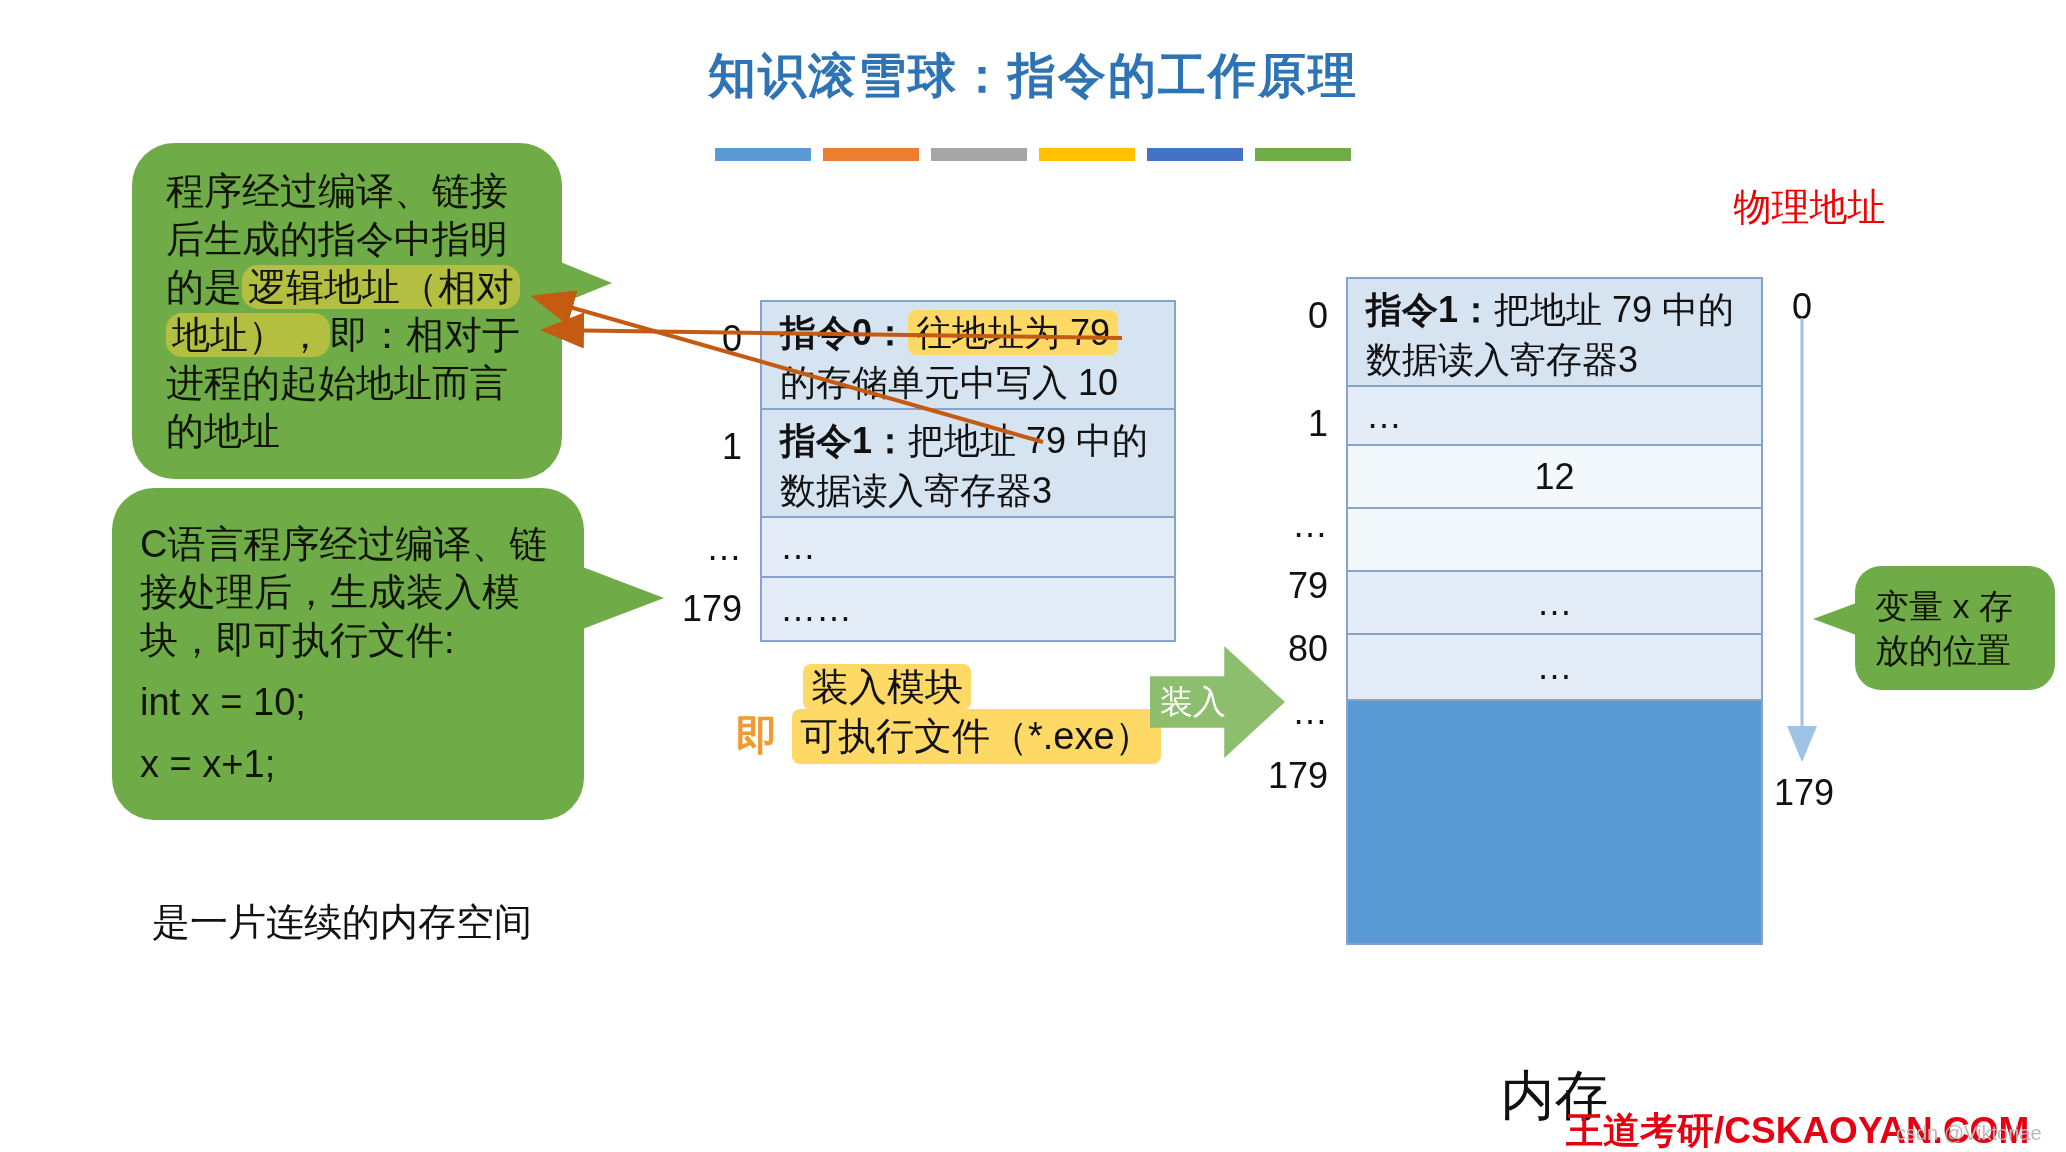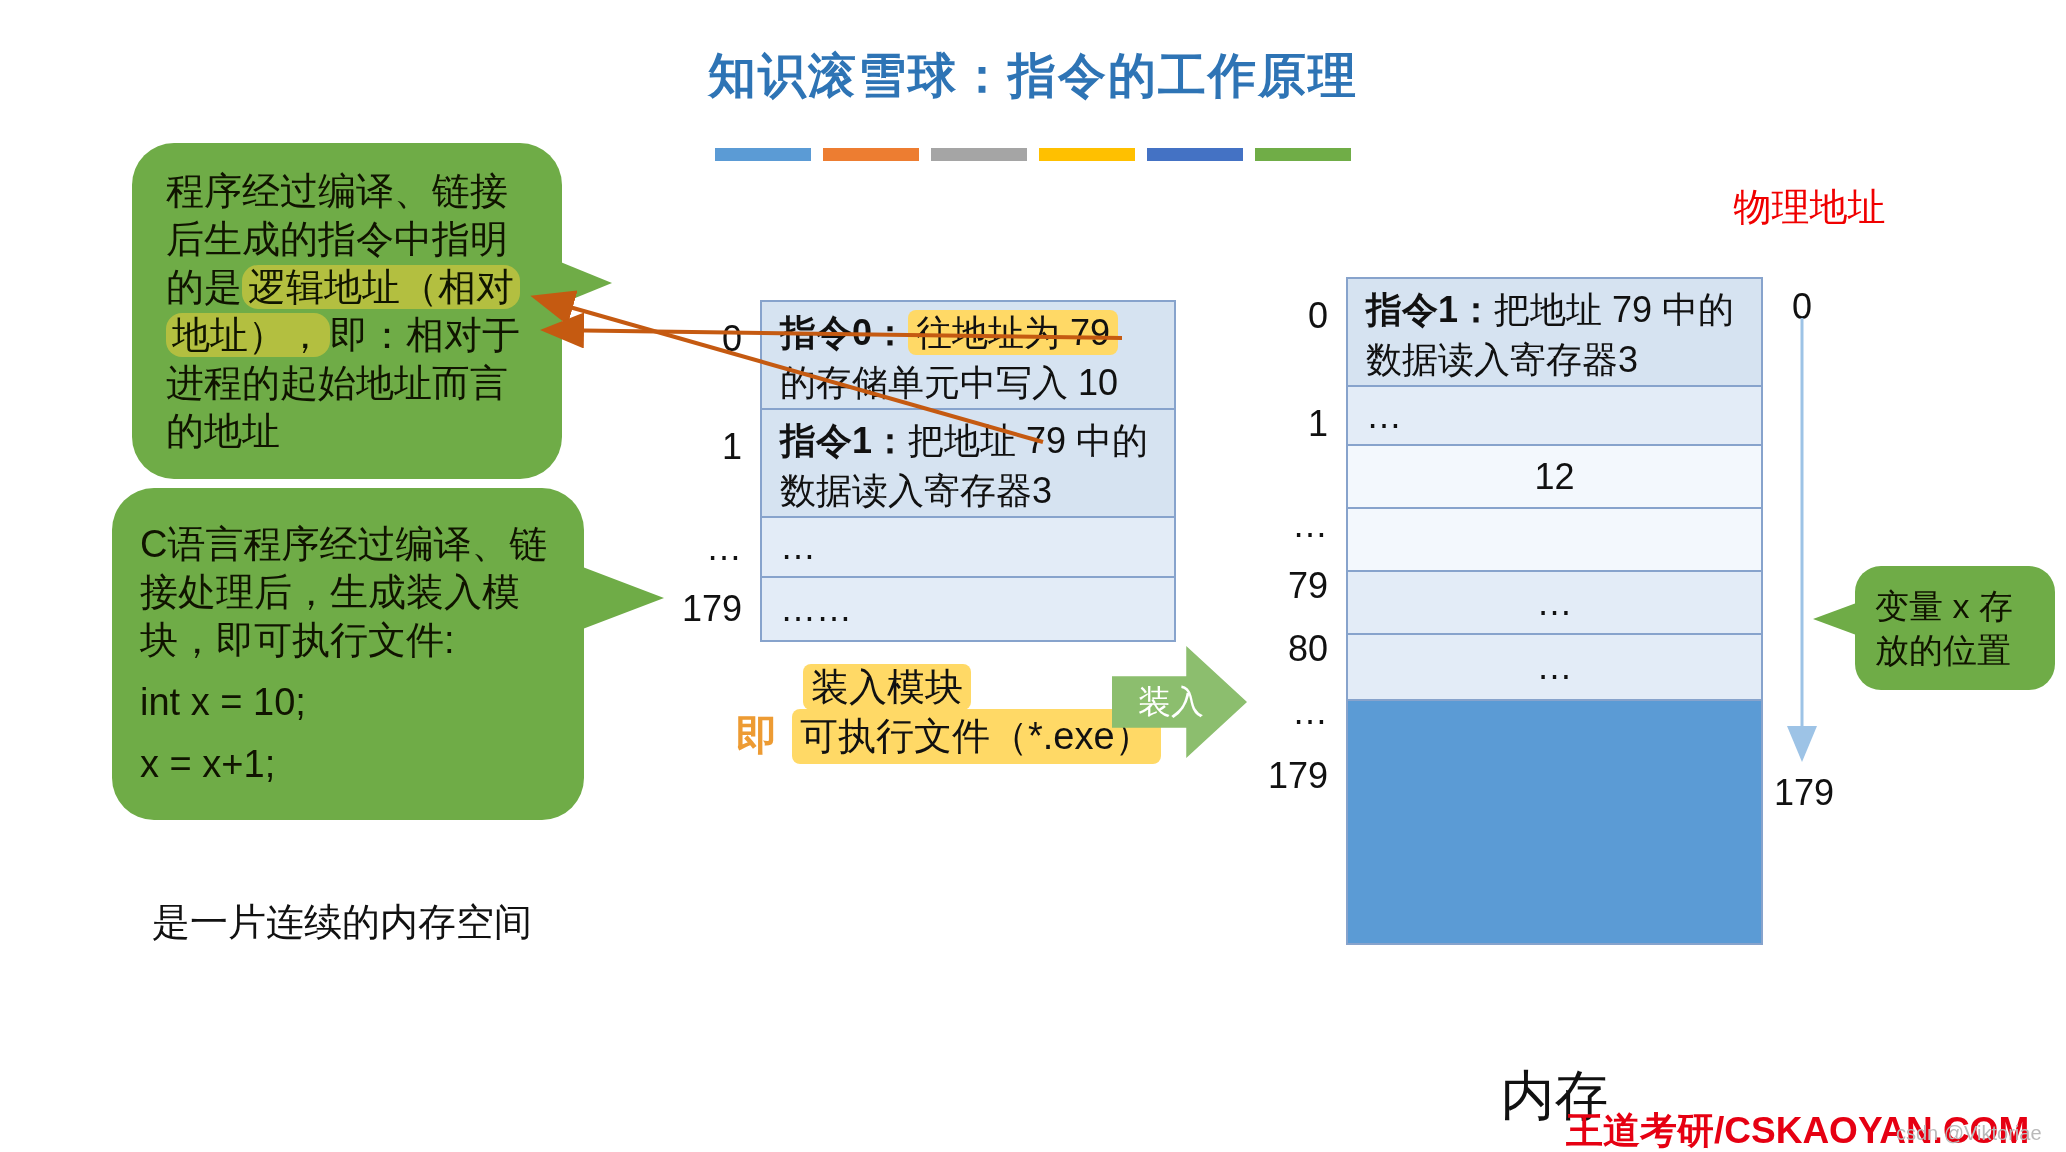--- a/index.html
+++ b/index.html
@@ -45,23 +45,23 @@
   .cell.left{display:flex;align-items:center;}
   .cell.center{display:flex;align-items:center;justify-content:center;}
   .cell.lite{background:#F3F8FD;}
   .memblock{background:#5B9BD5;}
   .b{font-weight:700;}
   .yhl{background:#FFD966;border-radius:8px;padding:2px 8px;}
 
   .loadlabel1{position:absolute;left:803px;top:662px;font-size:38px;}
   .loadline2{position:absolute;left:736px;top:708px;font-size:38px;display:flex;align-items:center;gap:14px;}
   .conj{color:#ED9B33;font-weight:700;font-size:42px;}
-  .loadarrow{position:absolute;left:1112px;top:646px;width:135px;height:112px;background:#8CBE6E;
+  .loadarrow{position:absolute;left:1150px;top:646px;width:135px;height:112px;background:#8CBE6E;
              clip-path:polygon(0 27%,55% 27%,55% 0,100% 50%,55% 100%,55% 73%,0 73%);
-             display:flex;align-items:center;padding-left:16px;}
+             display:flex;align-items:center;}
   .loadarrow span{color:#fff;font-size:33px;padding-left:10px;}
 
   .memlabel{position:absolute;left:1346px;top:1060px;width:417px;text-align:center;font-size:54px;}
   .axislabel{position:absolute;font-size:36px;text-align:center;}
   .axis0{left:1772px;top:286px;width:60px;}
   .axis179{left:1762px;top:772px;width:84px;}
 
   .varbubble{position:absolute;left:1855px;top:566px;width:200px;background:#6FAC47;border-radius:26px;
              padding:18px 20px;font-size:34px;line-height:44px;color:#101400;}
 

